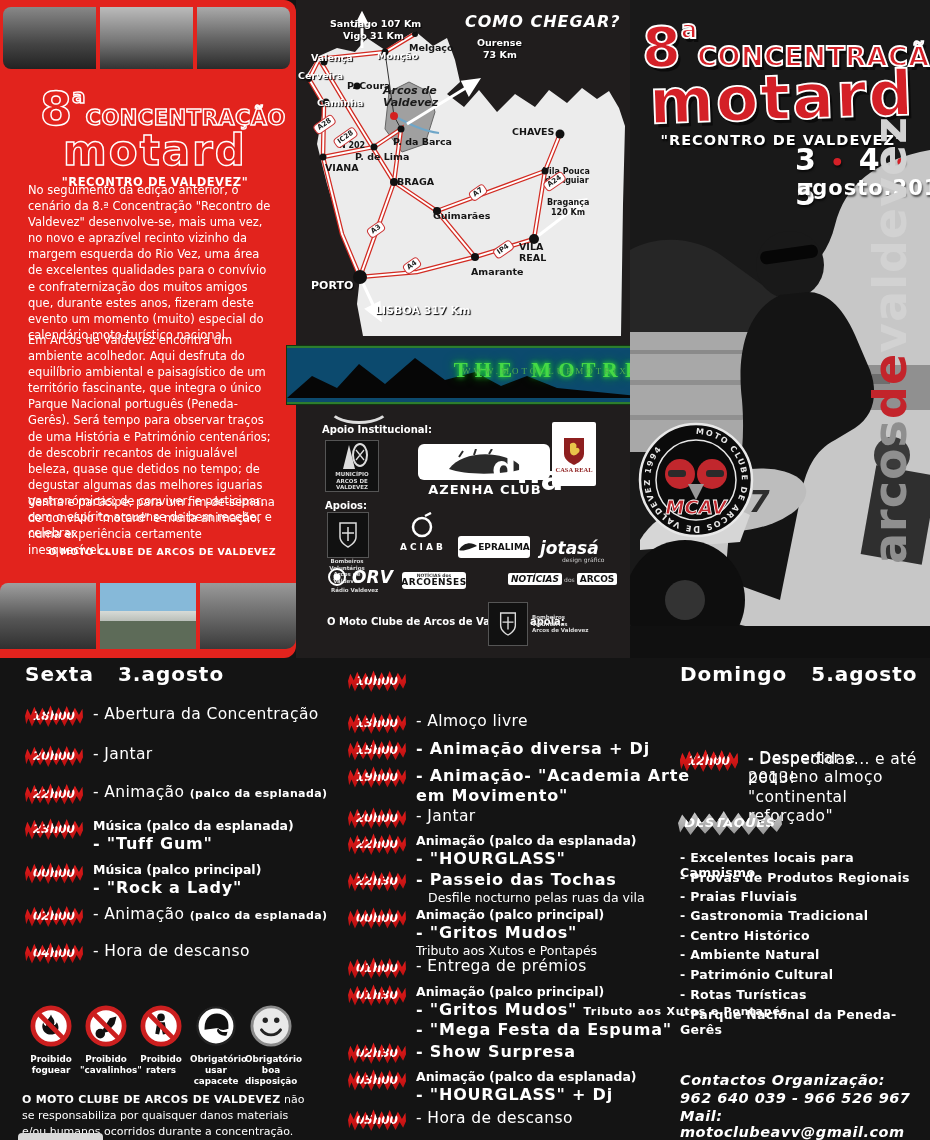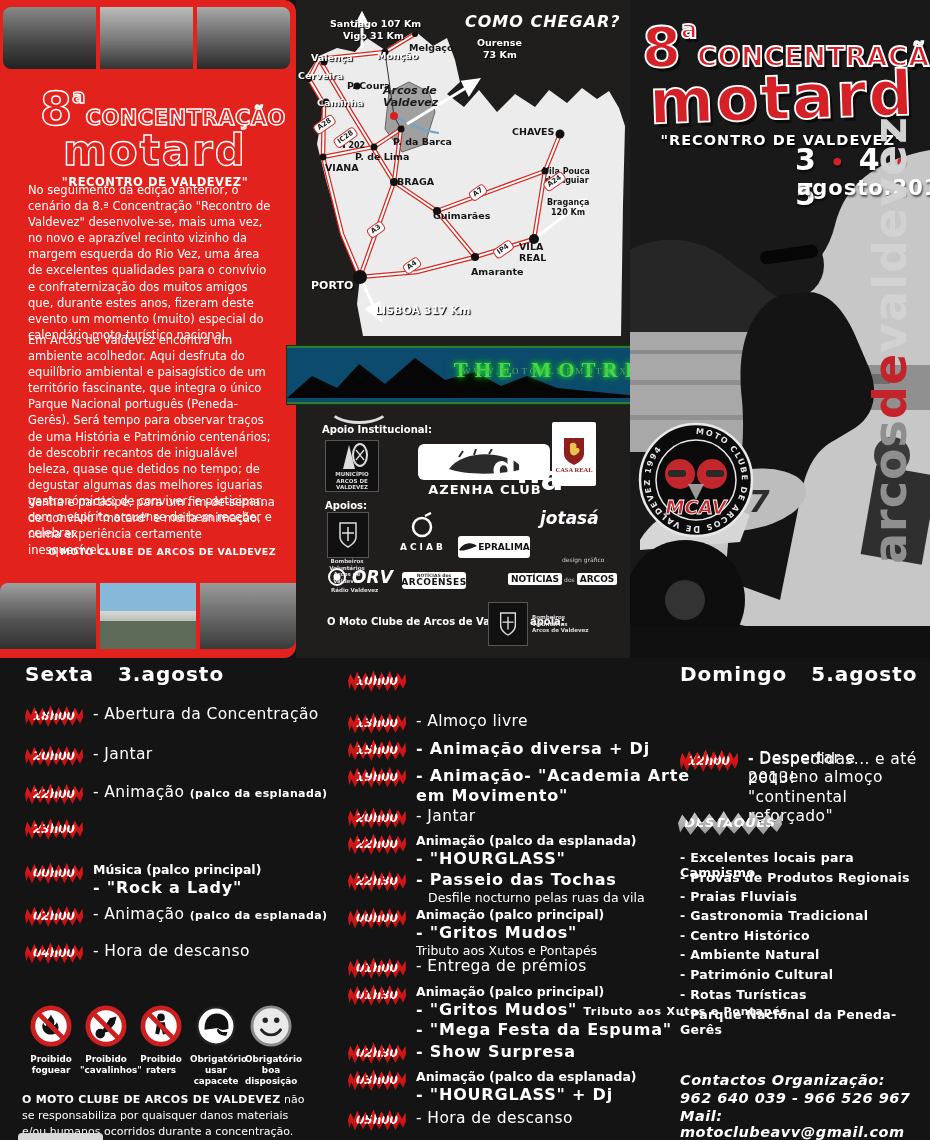--- a/index.html
+++ b/index.html
@@ -238,36 +238,36 @@
         <path d="M16,4 L22,1" stroke="#fff" stroke-width="2.5"></path>
       </svg>
     <div style="font-size:9px;font-weight:bold;letter-spacing:3px;">ACIAB</div>
   </div>
   <div class="logo-box" style="left:458px;top:536px;width:72px;height:22px;border-radius:3px;">
     <svg width="20" height="14" viewBox="0 0 20 14">
         <path d="M1,10 C6,2 14,2 19,6 C13,8 6,12 1,10 Z" fill="#1c1c1c"></path>
       </svg>
     <span style="font-size:9px;font-weight:bold;color:#111;">EPRALIMA</span>
   </div>
-  <div class="abs" style="left:540px;top:508px;font-size:17px;font-weight:bold;font-style:italic;text-align:right;">jotasá</div>
+  <div class="abs" style="left:540px;top:538px;font-size:17px;font-weight:bold;font-style:italic;text-align:right;">jotasá</div>
   <div class="abs" style="left:562px;top:556px;font-size:6px;color:#ccc;">design gráfico</div>
   <div class="abs" style="left:327px;top:566px;">
     <svg width="20" height="20" viewBox="0 0 20 20" style="vertical-align:middle;">
         <circle cx="10" cy="10" r="8" fill="none" stroke="#fff" stroke-width="2"></circle>
         <circle cx="10" cy="10" r="3.5" fill="#fff"></circle>
       </svg>
     <span style="font-size:17px;font-weight:bold;font-style:italic;vertical-align:middle;">ORV</span>
     <div class="tiny" style="text-align:left;margin-left:4px;">Rádio Valdevez</div>
   </div>
   <div class="logo-box" style="left:402px;top:572px;width:64px;height:17px;border-radius:3px;flex-direction:column;line-height:1;">
     <span style="font-size:4.5px;color:#333;font-weight:bold;">NOTÍCIAS dos</span>
     <span style="font-size:9px;font-weight:bold;color:#111;letter-spacing:.5px;">ARCOENSES</span>
   </div>
   <div class="abs" style="left:508px;top:573px;display:flex;gap:2px;align-items:center;">
-    <span style="background:#fff;color:#111;font-size:9px;font-weight:bold;padding:1px 3px;border-radius:2px;">NOTÍCIAS</span>
+    <span style="background:#fff;color:#111;font-size:9px;font-weight:bold;padding:1px 3px;border-radius:2px;font-style:italic;">NOTÍCIAS</span>
     <span style="font-size:6px;color:#ccc;">dos</span>
     <span style="background:#fff;color:#111;font-size:9px;font-weight:bold;padding:1px 3px;border-radius:2px;">ARCOS</span>
   </div>
   <div class="abs sp-label" style="left:327px;top:616px;">O Moto Clube de Arcos de Valdevez apoia:</div>
   <div class="darkbox" style="left:488px;top:602px;width:38px;height:42px;">
     <svg width="22" height="26" viewBox="0 0 24 28">
         <path d="M4,2 L20,2 L20,16 C20,22 12,26 12,26 C12,26 4,22 4,16 Z" fill="none" stroke="#ddd" stroke-width="1.5"></path>
         <path d="M12,6 L12,20 M6,12 L18,12" stroke="#ddd" stroke-width="1.5"></path>
       </svg>
   </div>
@@ -351,20 +351,24 @@
       </div>
     </div>
   <div class="ev" style="left:25px;top:781px;">
       <div class="badge">22h00</div>
       <div class="evtext">
         <div class="mainl"><span>- Animação</span> <span class="inote">(palco da esplanada)</span></div>
       </div>
     </div>
   <div class="ev" style="left:25px;top:816px;">
       <div class="badge">23h00</div>
+      <div class="evtext">
+        <div class="pre">Música (palco da esplanada)</div>
+        <div class="main">- "Tuff Gum"</div>
+      </div>
     </div>
   <div class="ev" style="left:25px;top:860px;">
       <div class="badge">00h00</div>
       <div class="evtext">
         <div class="pre">Música (palco principal)</div>
         <div class="main">- "Rock a Lady"</div>
       </div>
     </div>
   <div class="ev" style="left:25px;top:903px;">
       <div class="badge">02h00</div>

